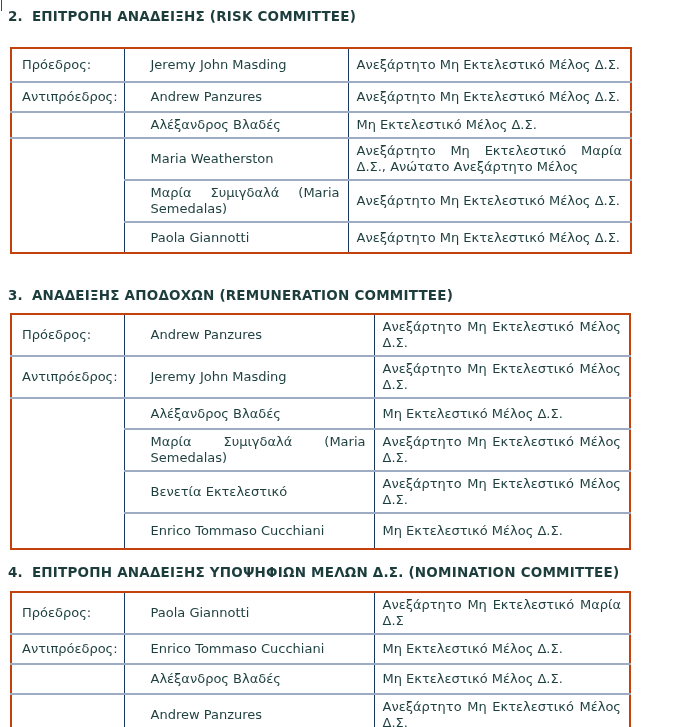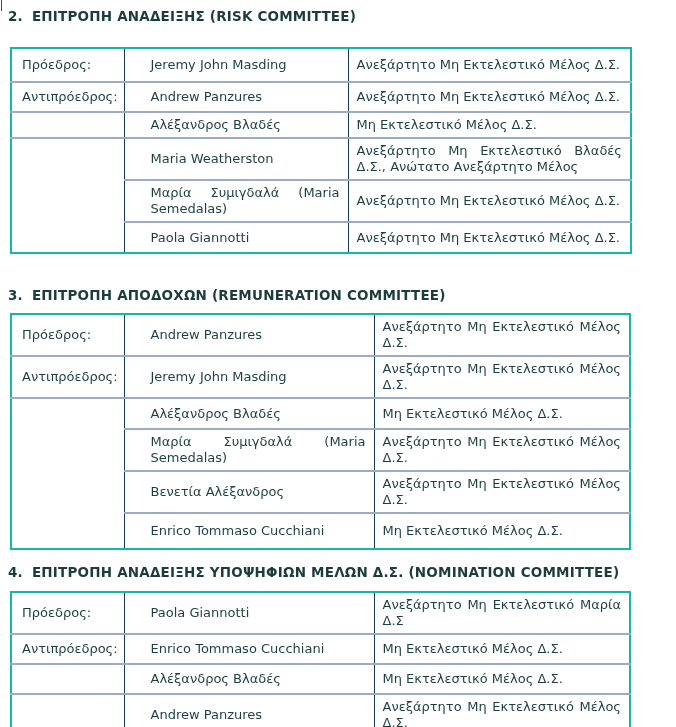--- a/index.html
+++ b/index.html
@@ -14,21 +14,21 @@
   .edge-artifact{
     position:absolute;left:1px;top:0;width:1px;height:11px;background:#3a4a55;
   }
   h2.sec{
     font-size:13.5px;font-weight:bold;margin:0;
     letter-spacing:.2px;display:flex;color:#1d3d3d;
   }
   h2.sec .num{margin-right:9px;}
   table.cmt{
     border-collapse:collapse;table-layout:fixed;
-    border:2px solid #14b8a6;
+    border:2px solid #c2410c;
     font-size:13px;margin-left:2px;
   }
   td{
     vertical-align:middle;
     padding:4px 8px;
     line-height:16px;
     border-bottom:2px solid #9dacc2;
     overflow:hidden;
   }
   td.c1{padding-left:10px;border-right:1px solid #17375e;}
@@ -76,36 +76,36 @@
       <td class="c3">Ανεξάρτητο Μη Εκτελεστικό Μέλος Δ.Σ.</td>
     </tr>
     <tr class="r24">
       <td class="c1"></td>
       <td class="c2">Αλέξανδρος Βλαδές</td>
       <td class="c3">Μη Εκτελεστικό Μέλος Δ.Σ.</td>
     </tr>
     <tr class="r33">
       <td class="c1 to-bottom" rowspan="3"></td>
       <td class="c2">Maria Weatherston</td>
-      <td class="c3">Ανεξάρτητο Μη Εκτελεστικό Βλαδές Δ.Σ., Ανώτατο Ανεξάρτητο Μέλος</td>
+      <td class="c3">Ανεξάρτητο Μη Εκτελεστικό Μαρία Δ.Σ., Ανώτατο Ανεξάρτητο Μέλος</td>
     </tr>
     <tr class="r33">
       <td class="c2">Μαρία Συμιγδαλά (Maria Semedalas)</td>
       <td class="c3">Ανεξάρτητο Μη Εκτελεστικό Μέλος Δ.Σ.</td>
     </tr>
     <tr class="r31">
       <td class="c2">Paola Giannotti</td>
       <td class="c3">Ανεξάρτητο Μη Εκτελεστικό Μέλος Δ.Σ.</td>
     </tr>
   </tbody>
     </table>
 
   <h2 class="sec" id="h3">
     <span class="num">3.</span>
-    <span>ΕΠΙΤΡΟΠΗ ΑΠΟΔΟΧΩΝ (REMUNERATION COMMITTEE)</span>
+    <span>ΑΝΑΔΕΙΞΗΣ ΑΠΟΔΟΧΩΝ (REMUNERATION COMMITTEE)</span>
   </h2>
 
   <table class="cmt" id="t2" style="width:619px">
     <colgroup>
         <col style="width:113px">
         <col style="width:250px">
         <col style="width:256px">
       </colgroup>
     <tbody>
         <tr class="r34">
@@ -121,21 +121,21 @@
     <tr class="r31">
       <td class="c1 to-bottom" rowspan="4"></td>
       <td class="c2">Αλέξανδρος Βλαδές</td>
       <td class="c3">Μη Εκτελεστικό Μέλος Δ.Σ.</td>
     </tr>
     <tr class="r33">
       <td class="c2">Μαρία Συμιγδαλά (Maria Semedalas)</td>
       <td class="c3">Ανεξάρτητο Μη Εκτελεστικό Μέλος Δ.Σ.</td>
     </tr>
     <tr class="r34">
-      <td class="c2">Βενετία Αλέξανδρος</td>
+      <td class="c2">Βενετία Εκτελεστικό</td>
       <td class="c3">Ανεξάρτητο Μη Εκτελεστικό Μέλος Δ.Σ.</td>
     </tr>
     <tr class="r36">
       <td class="c2">Enrico Tommaso Cucchiani</td>
       <td class="c3">Μη Εκτελεστικό Μέλος Δ.Σ.</td>
     </tr>
   </tbody>
     </table>
 
   <h2 class="sec" id="h4">

